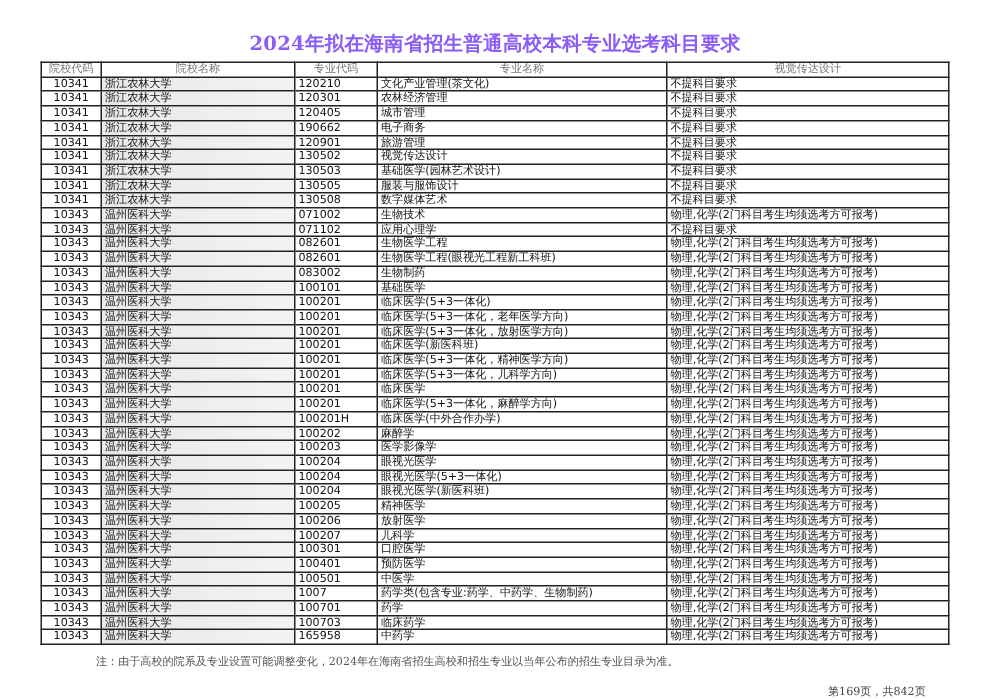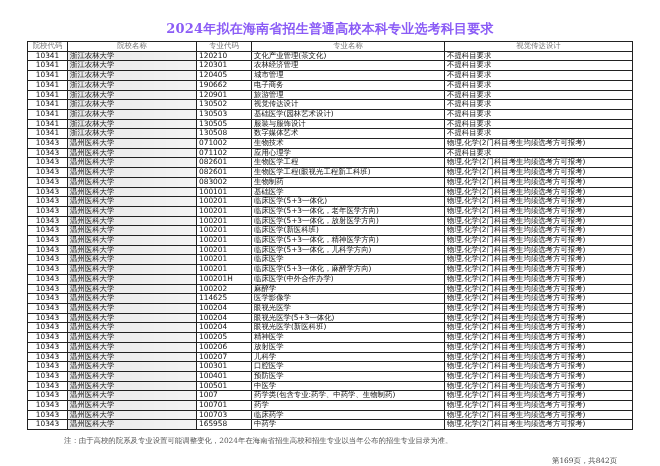--- a/index.html
+++ b/index.html
@@ -213,21 +213,21 @@
       <tr>
         <td class="code">10343</td>
         <td class="uni">温州医科大学</td>
         <td>100202</td>
         <td>麻醉学</td>
         <td>物理,化学(2门科目考生均须选考方可报考)</td>
       </tr>
       <tr>
         <td class="code">10343</td>
         <td class="uni">温州医科大学</td>
-        <td>114625</td>
+        <td>100203</td>
         <td>医学影像学</td>
         <td>物理,化学(2门科目考生均须选考方可报考)</td>
       </tr>
       <tr>
         <td class="code">10343</td>
         <td class="uni">温州医科大学</td>
         <td>100204</td>
         <td>眼视光医学</td>
         <td>物理,化学(2门科目考生均须选考方可报考)</td>
       </tr>

